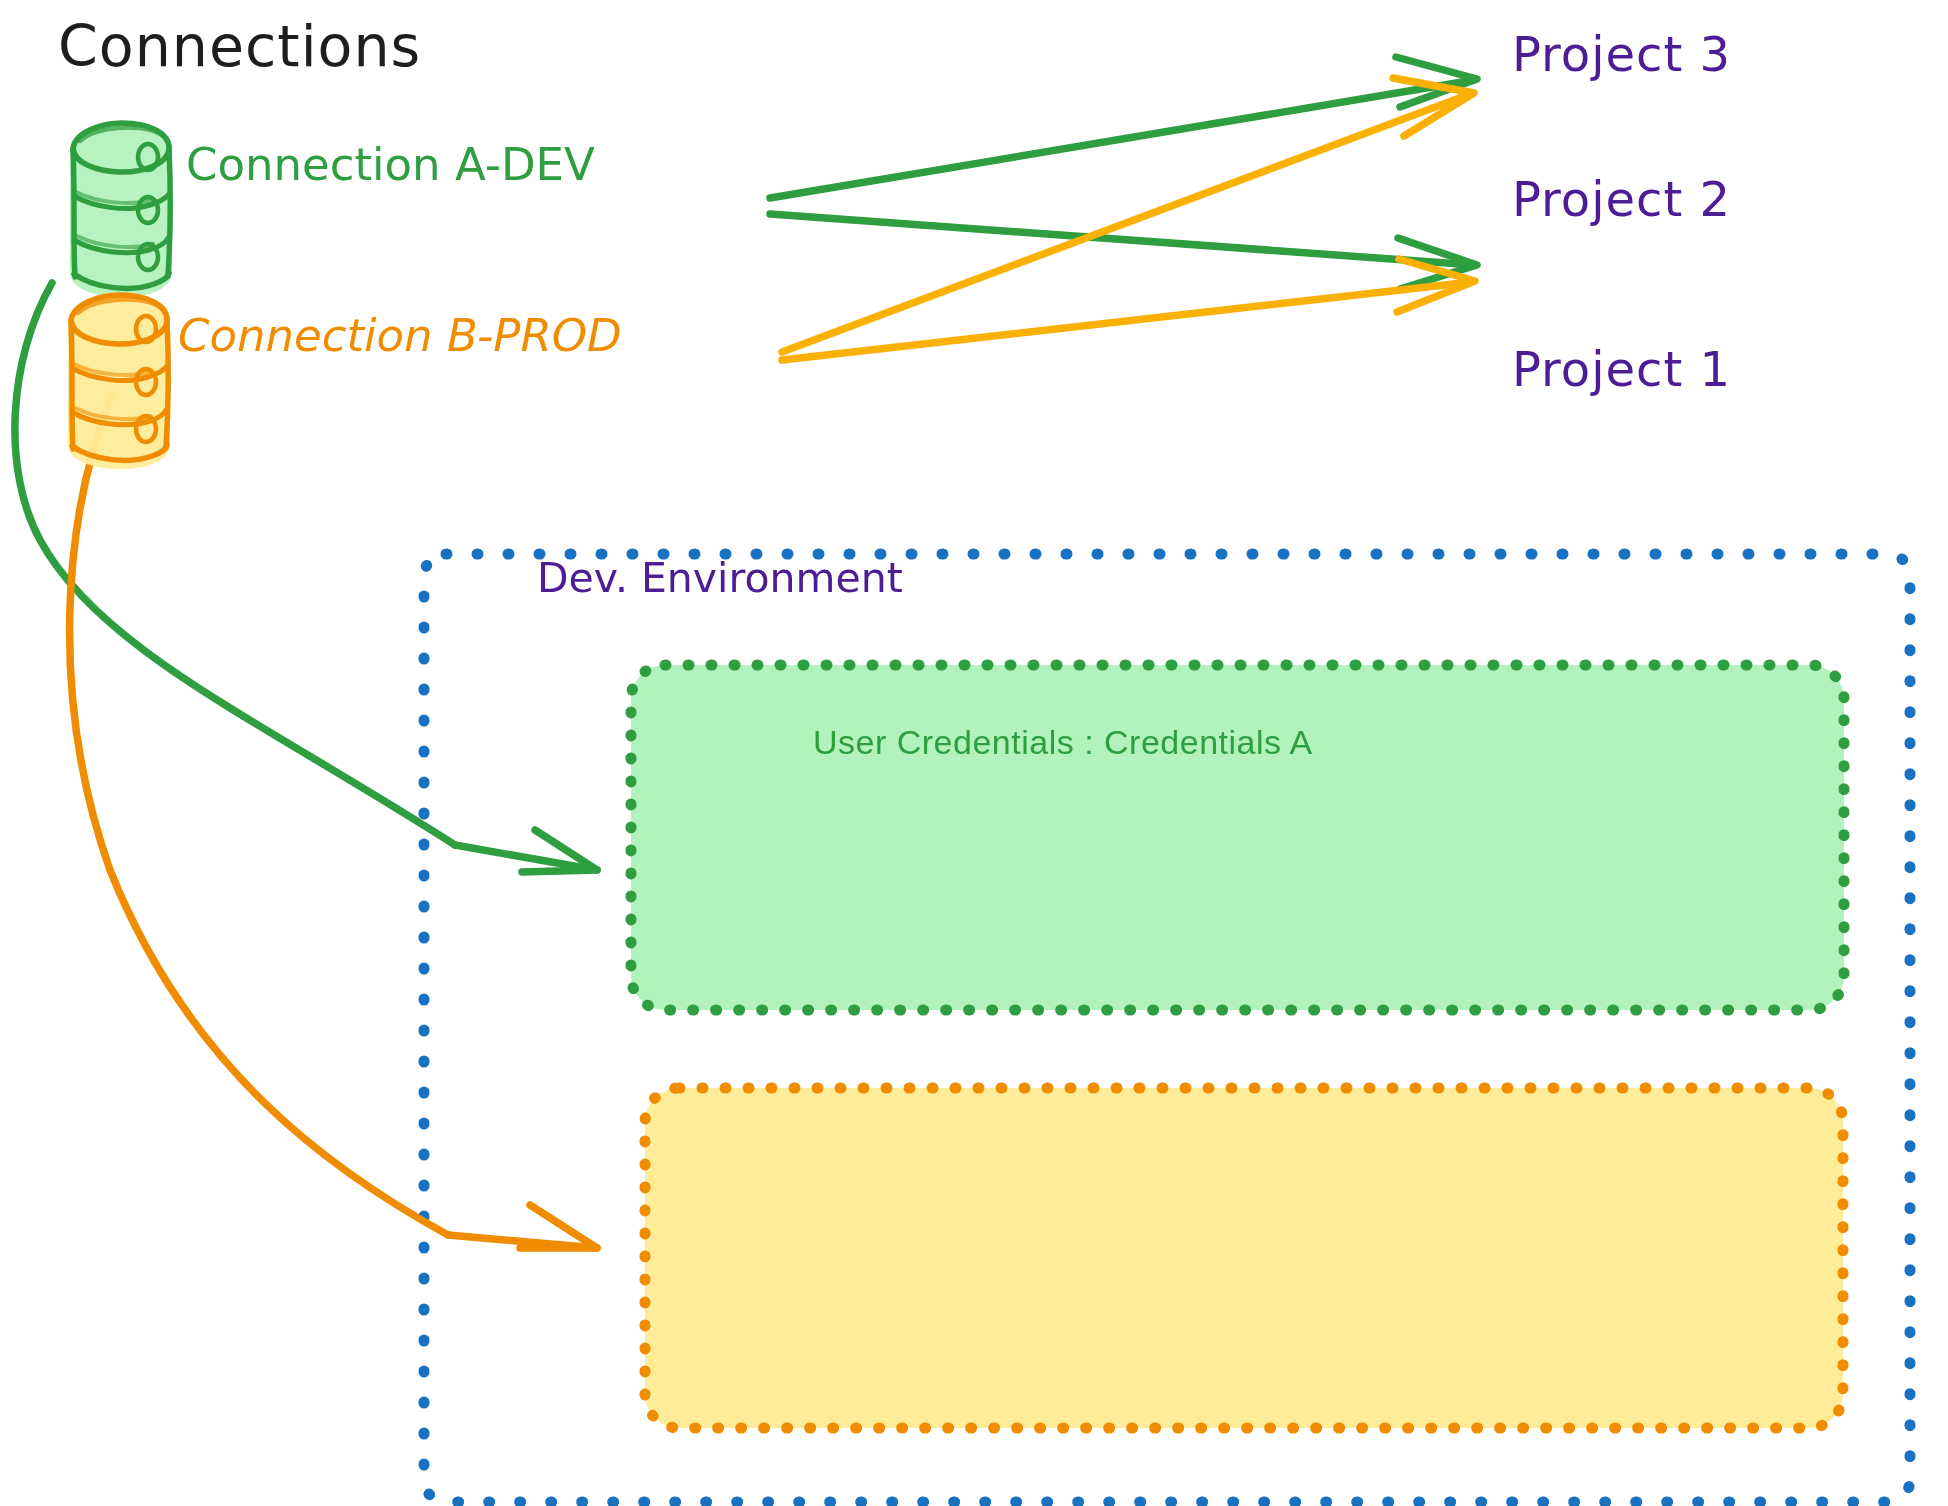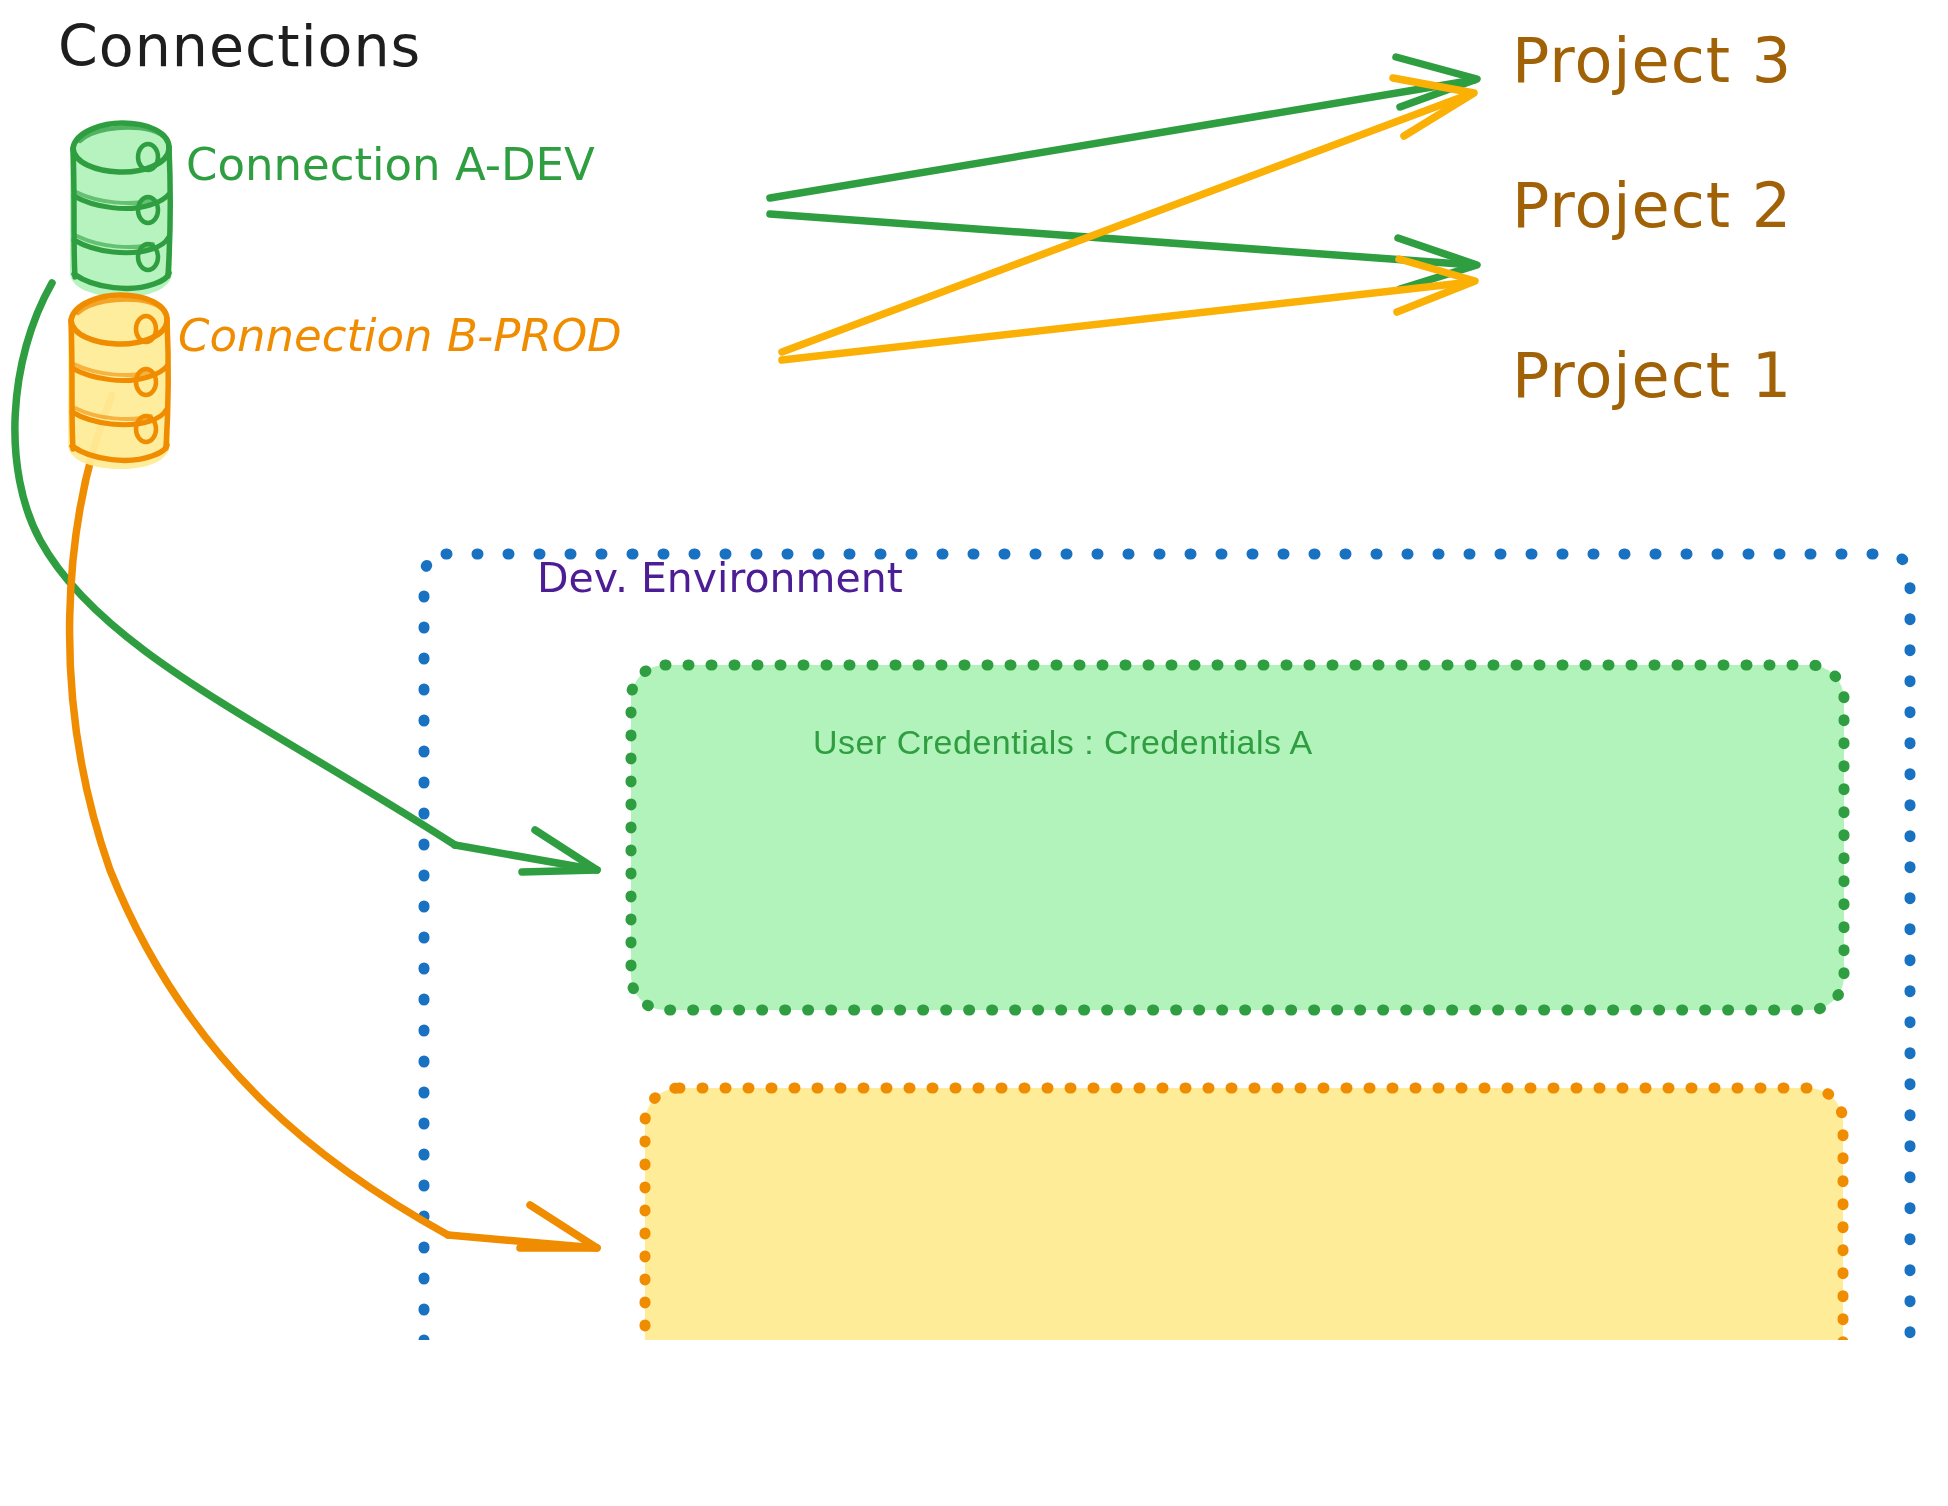--- a/index.html
+++ b/index.html
@@ -6,21 +6,21 @@
     margin: 0;
     padding: 0;
     background: #ffffff;
   }
   body {
     font-family: "DejaVu Sans", sans-serif;
   }
   #canvas {
     position: relative;
     width: 1948px;
-    height: 1340px;
+    height: 1506px;
     background: #ffffff;
     overflow: hidden;
   }
   #vec {
     position: absolute;
     top: 0;
     left: 0;
     width: 1948px;
     height: 1506px;
   }
@@ -51,22 +51,22 @@
     color: #2f9e41;
   }
   .lbl-conn-b {
     left: 178px;
     top: 313px;
     font-size: 45px;
     color: #f08c00;
     font-style: italic;
   }
   .lbl-project {
-    font-size: 62px;
-    color: #a16207;
+    font-size: 48px;
+    color: #4c1d95;
     letter-spacing: 1px;
   }
   .lbl-p3 { left: 1512px; top: 30px; }
   .lbl-p2 { left: 1512px; top: 175px; }
   .lbl-p1 { left: 1512px; top: 345px; }
   .lbl-dev-env {
     left: 537px;
     top: 558px;
     font-size: 41px;
     color: #4c1d95;

